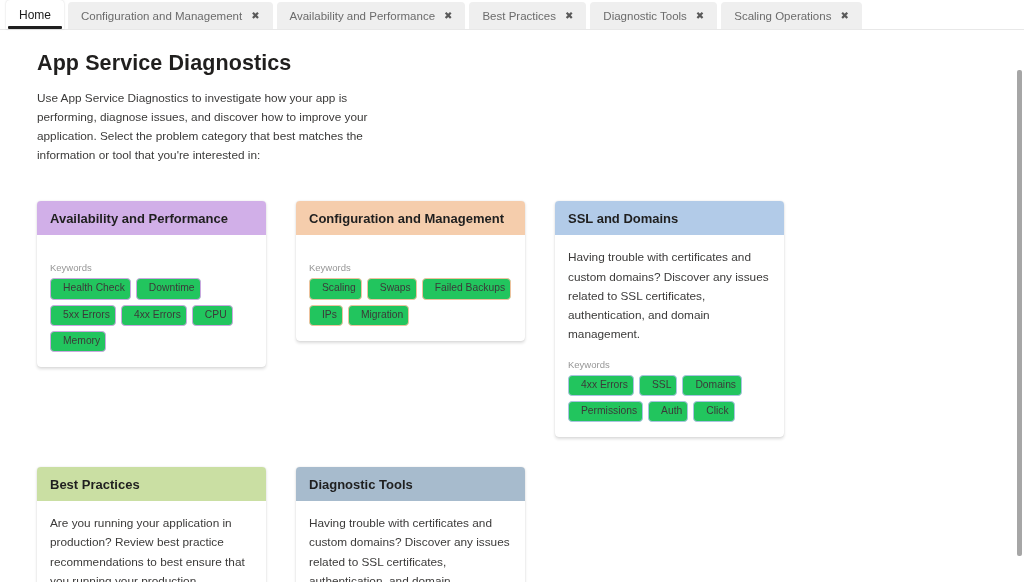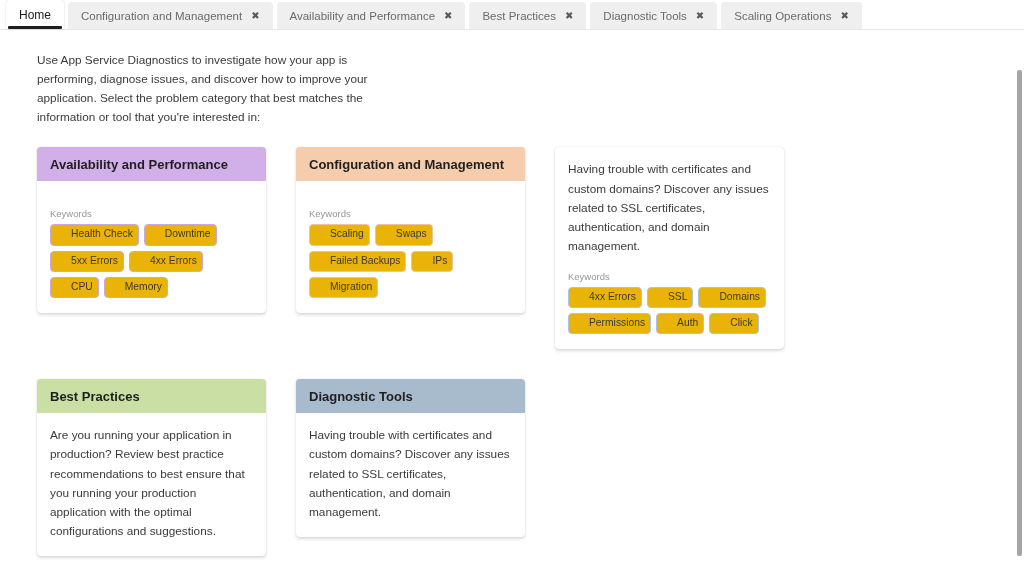--- a/index.html
+++ b/index.html
@@ -89,21 +89,21 @@
     color: #201f1e;
     letter-spacing: .1px;
     margin-bottom: 13px;
   }
 
   #intro {
     font-size: 11.8px;
     line-height: 1.62;
     color: #3b3a39;
     max-width: 352px;
-    margin-bottom: 20px;
+    margin-bottom: 36px;
   }
 
   
   #cards {
     display: flex;
     flex-wrap: wrap;
     gap: 30px 30px;
   }
 
   .card {
@@ -146,24 +146,24 @@
   .kw-list {
     display: flex;
     flex-wrap: wrap;
     gap: 5px 5px;
   }
 
   .kw {
     font-size: 10.3px;
     line-height: 1;
     color: #3b3a39;
-    background: #eab308;
+    background: #22c55e;
     border: 1px solid #cccccc;
     border-radius: 4px;
-    padding: 4px 5px 5px 20px;
+    padding: 4px 5px 5px 12px;
     white-space: nowrap;
   }
 
   
   #scrollbar-track {
     position: absolute;
     top: 33px;
     right: 0;
     width: 14px;
     bottom: 0;
@@ -204,20 +204,21 @@
       <span>Diagnostic Tools</span>
       <span class="tab-close">✖</span>
     </div>
     <div class="tab">
       <span>Scaling Operations</span>
       <span class="tab-close">✖</span>
     </div>
   </div>
 
 <div id="page">
+  <div id="page-title">App Service Diagnostics</div>
   <div id="intro">Use App Service Diagnostics to investigate how your app is performing, diagnose issues, and discover how to improve your application. Select the problem category that best matches the information or tool that you're interested in:</div>
   <div id="cards">
       <div class="card">
         <div class="card-header" style="background: rgb(209, 175, 232);">
           <span>Availability and Performance</span>
         </div>
         <div class="card-body">
           <div class="kw-label">Keywords</div>
           <div class="kw-list">
             <span class="kw" style="border-color: rgb(201, 168, 224);">Health Check</span>
@@ -238,20 +239,23 @@
           <div class="kw-list">
             <span class="kw" style="border-color: rgb(237, 194, 158);">Scaling</span>
             <span class="kw" style="border-color: rgb(237, 194, 158);">Swaps</span>
             <span class="kw" style="border-color: rgb(237, 194, 158);">Failed Backups</span>
             <span class="kw" style="border-color: rgb(237, 194, 158);">IPs</span>
             <span class="kw" style="border-color: rgb(237, 194, 158);">Migration</span>
           </div>
         </div>
       </div>
       <div class="card">
+        <div class="card-header" style="background: rgb(178, 203, 232);">
+          <span>SSL and Domains</span>
+        </div>
         <div class="card-body">
           <div class="card-desc">Having trouble with certificates and custom domains? Discover any issues related to SSL certificates, authentication, and domain management.</div>
           <div class="kw-label">Keywords</div>
           <div class="kw-list">
             <span class="kw" style="border-color: rgb(169, 195, 224);">4xx Errors</span>
             <span class="kw" style="border-color: rgb(169, 195, 224);">SSL</span>
             <span class="kw" style="border-color: rgb(169, 195, 224);">Domains</span>
             <span class="kw" style="border-color: rgb(169, 195, 224);">Permissions</span>
             <span class="kw" style="border-color: rgb(169, 195, 224);">Auth</span>
             <span class="kw" style="border-color: rgb(169, 195, 224);">Click</span>

